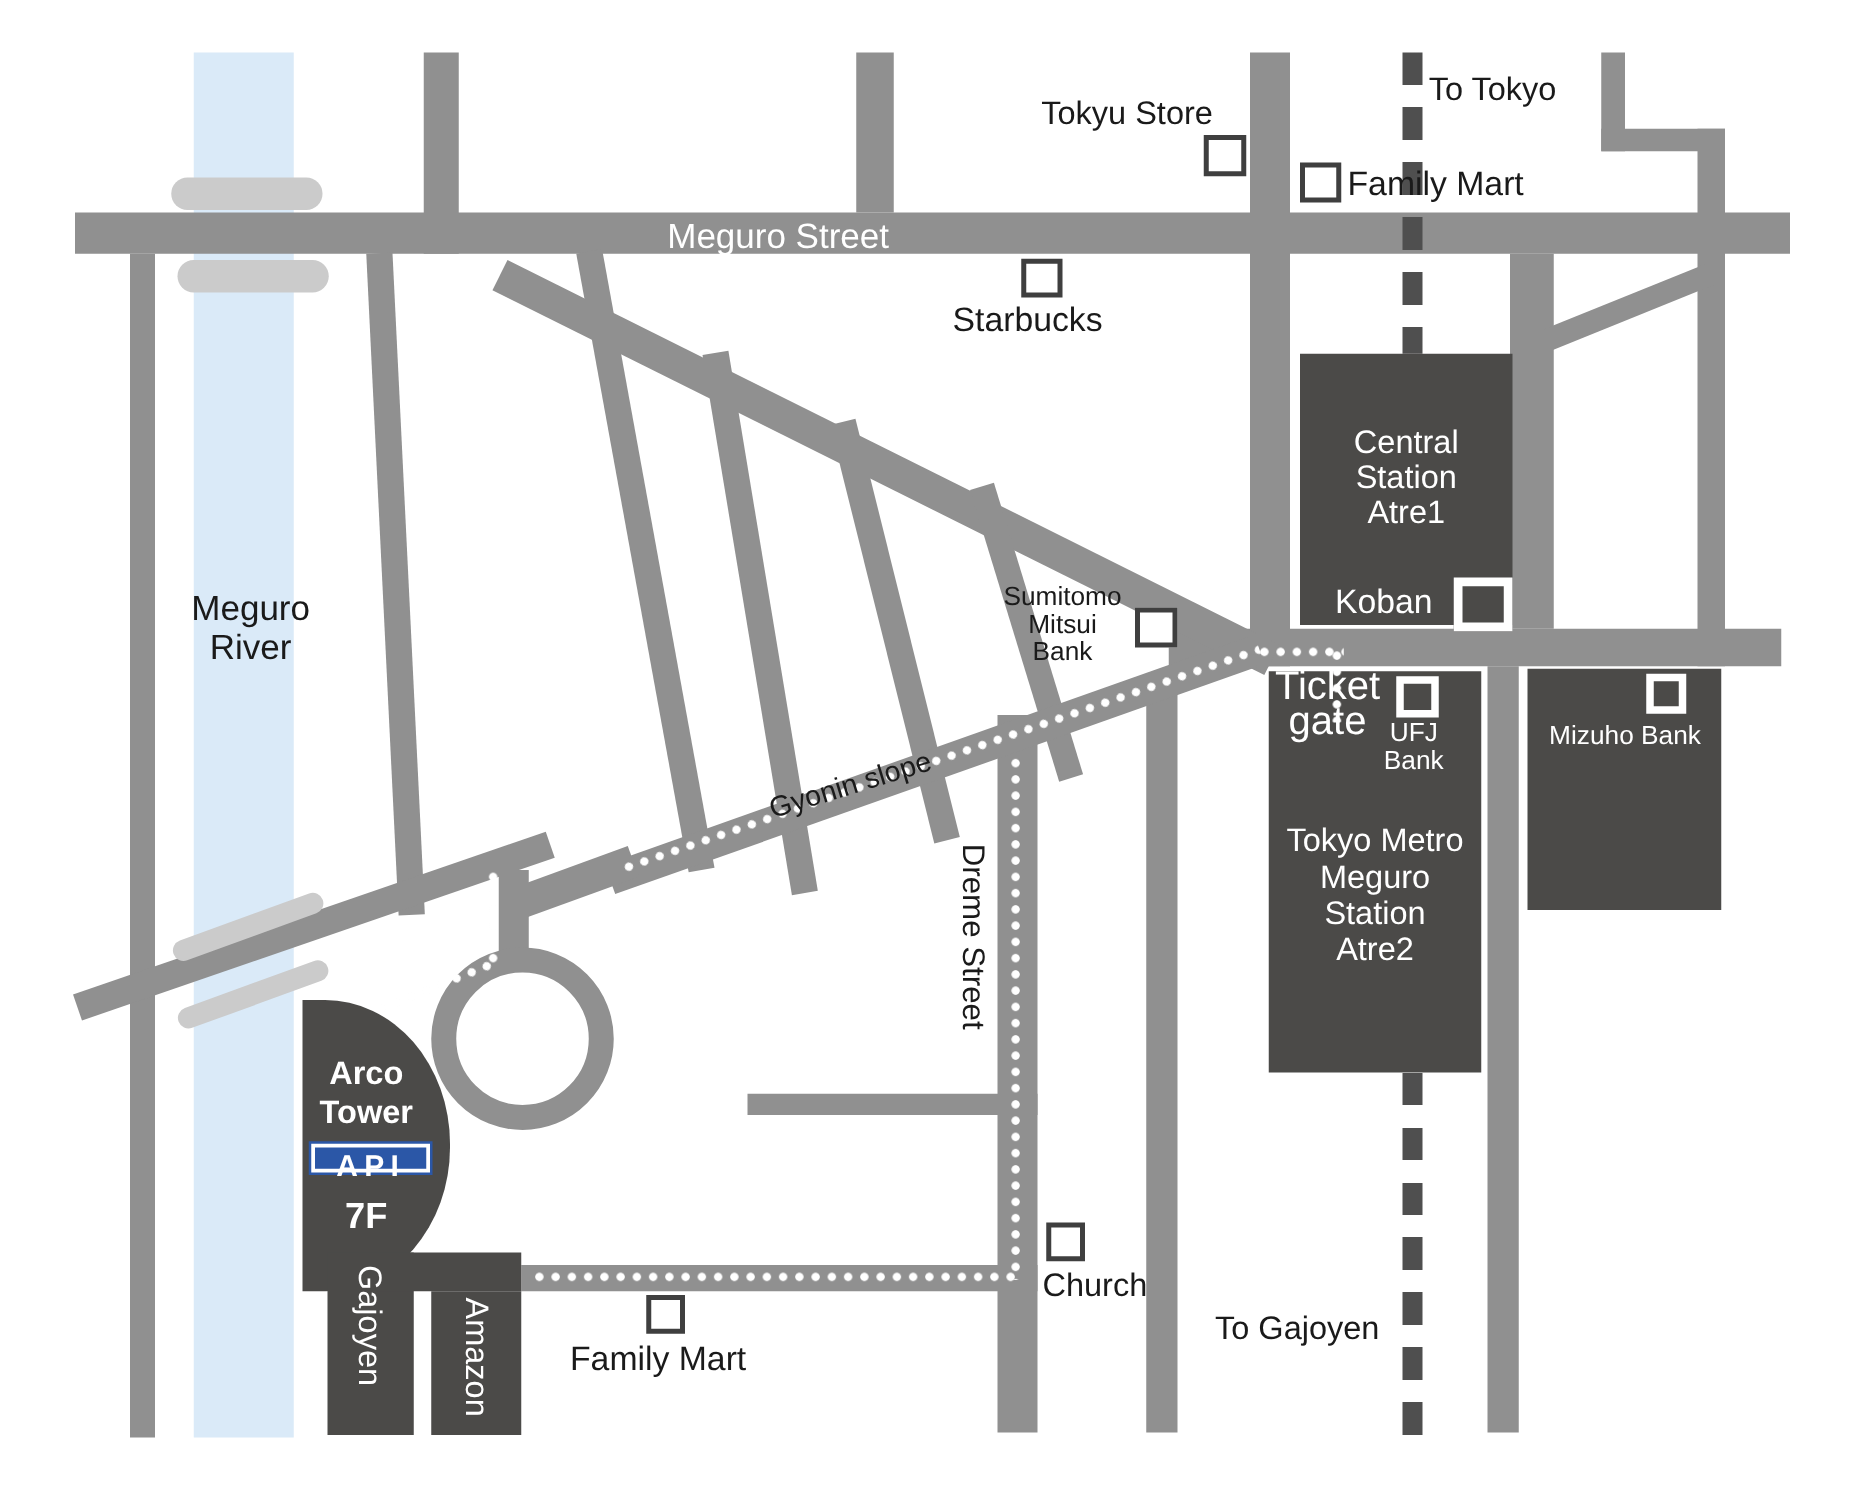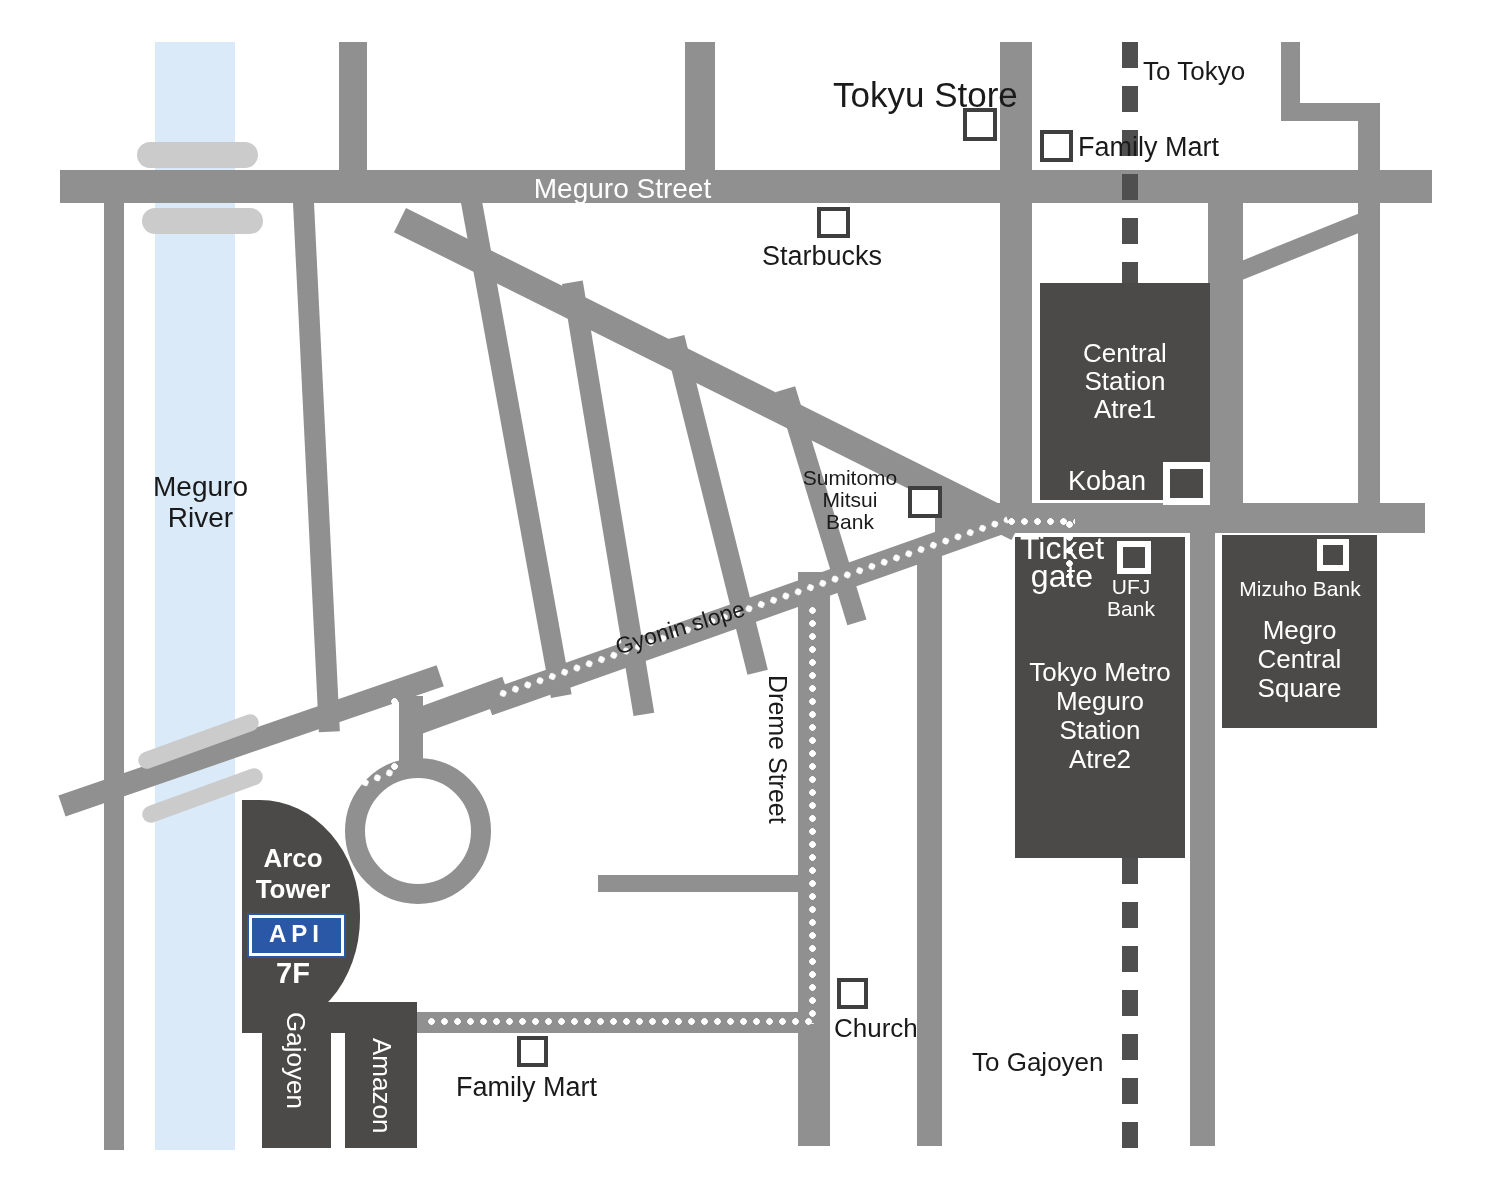--- a/index.html
+++ b/index.html
@@ -102,21 +102,21 @@
   <div class="lbl vtext" style="left:763px;top:675px;font-size:25px;">Dreme Street</div>
 
   <div class="lbl ctr" style="left:128px;top:471px;width:145px;font-size:28px;line-height:31px;">
     <span>Meguro</span><br>
     <span>River</span>
   </div>
 
   <div class="lbl" style="left:1143px;top:56px;font-size:26px;">To Tokyo</div>
   <div class="lbl" style="left:972px;top:1047px;font-size:26px;">To Gajoyen</div>
 
-  <div class="lbl" style="left:833px;top:75px;font-size:35px;">Tokyu Store</div>
+  <div class="lbl" style="left:833px;top:75px;font-size:26px;">Tokyu Store</div>
   <div class="lbl" style="left:1078px;top:132px;font-size:27px;">Family Mart</div>
   <div class="lbl" style="left:762px;top:241px;font-size:27px;text-align:center;">Starbucks</div>
   <div class="lbl ctr" style="left:790px;top:467px;width:120px;font-size:21px;line-height:22px;">
     <span>Sumitomo</span><br>
     <span>Mitsui</span><br>
     <span>Bank</span>
   </div>
   <div class="wlbl" style="left:1068px;top:466px;font-size:27px;">Koban</div>
   <div class="wlbl ctr" style="left:1020px;top:534px;width:84px;font-size:32px;line-height:28px;">
     <span>Ticket</span><br>
@@ -134,27 +134,22 @@
     <span>Central</span><br>
     <span>Station</span><br>
     <span>Atre1</span>
   </div>
   <div class="wlbl ctr" style="left:1020px;top:658px;width:160px;font-size:26px;line-height:29px;">
     <span>Tokyo Metro</span><br>
     <span>Meguro</span><br>
     <span>Station</span><br>
     <span>Atre2</span>
   </div>
-  <div class="wlbl ctr" style="left:1227px;top:616px;width:145px;font-size:26px;line-height:29px;">
-    <span>Megro</span><br>
-    <span>Central</span><br>
-    <span>Square</span>
-  </div>
   <div class="wlbl ctr" style="left:243px;top:843px;width:100px;font-size:26px;font-weight:bold;line-height:31px;">
     <span>Arco</span><br>
     <span>Tower</span>
   </div>
-  <div class="api" style="left:249px;top:915px;width:95px;height:41px;font-size:24px;letter-spacing:5px;line-height:31px;">API</div>
+  <div class="api" style="left:249px;top:915px;width:95px;height:23px;font-size:24px;letter-spacing:5px;line-height:31px;">API</div>
   <div class="wlbl ctr" style="left:243px;top:957px;width:100px;font-size:29px;font-weight:bold;">7F</div>
   <div class="wlbl vtext" style="left:280px;top:1012px;font-size:26px;">Gajoyen</div>
   <div class="wlbl vtext" style="left:366px;top:1038px;font-size:26px;">Amazon</div>
 
 </div>
 
 </body></html>

